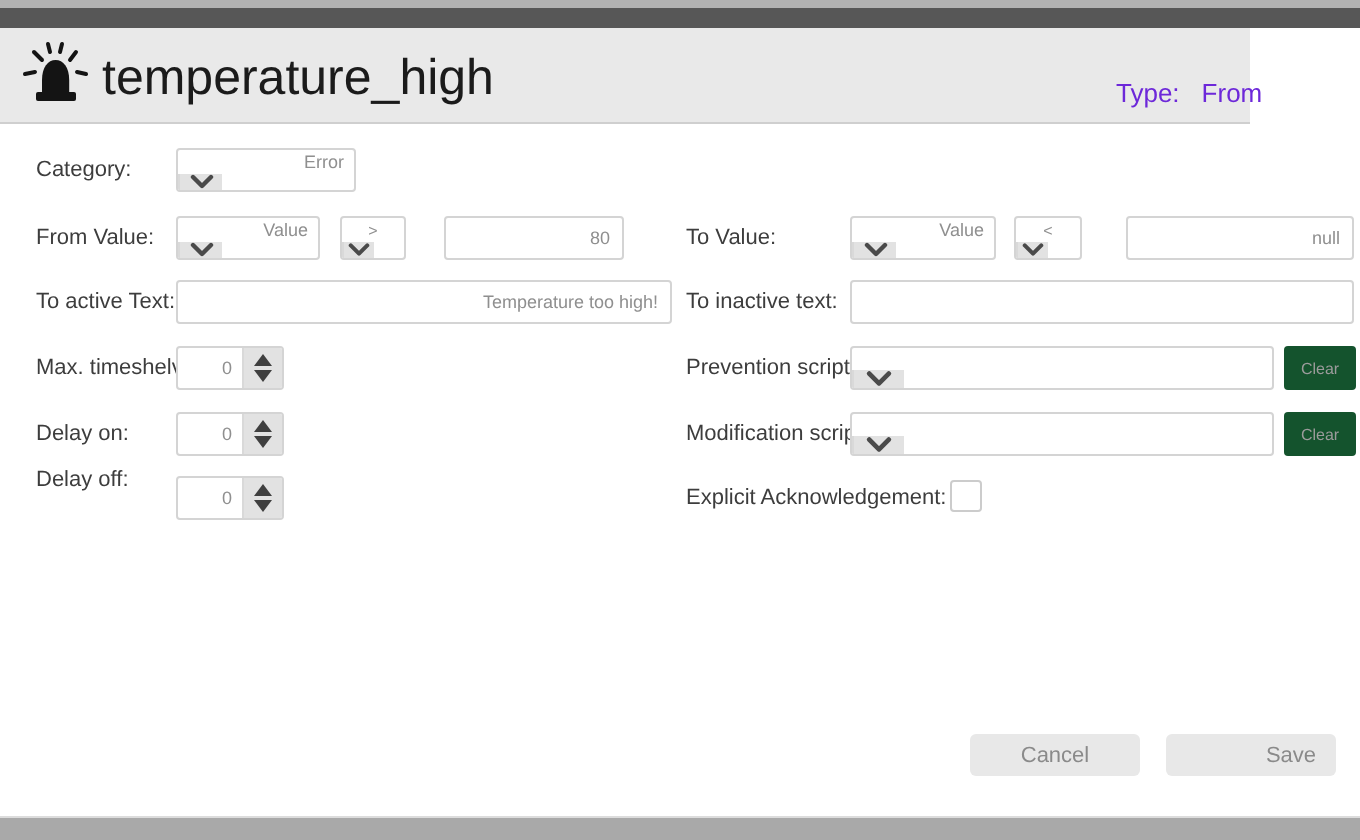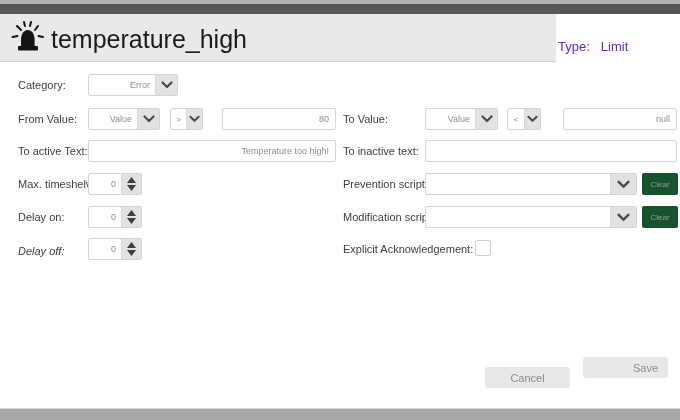--- a/index.html
+++ b/index.html
@@ -3,31 +3,31 @@
 <meta charset="utf-8">
 <style>
   * { margin:0; padding:0; box-sizing:border-box; }
   html,body { width:680px; height:420px; background:#fff; }
   body { font-family:"Liberation Sans", sans-serif; }
   .window { position:relative; width:680px; height:420px; background:#ffffff; overflow:hidden; }
 
   .top-strip { position:absolute; top:0; left:0; width:680px; height:4px; background:#b2b2b2; }
   .top-bar   { position:absolute; top:4px; left:0; width:680px; height:10px; background:#575757; }
 
-  .header { position:absolute; top:14px; left:0; width:556px; height:48px;
+  .header { position:absolute; top:14px; left:0; width:625px; height:48px;
             background:#e9e9e9; border-bottom:1px solid #cfcfcf; }
   .alarm-icon { position:absolute; left:10px; top:5px; }
   .title { position:absolute; left:51px; top:11px; font-size:25px; color:#1b1b1b; }
   .type-wrap { position:absolute; left:558px; top:25px; display:flex; gap:11px;
                font-size:13px; color:#6d28d9; }
 
   .lbl { position:absolute; font-size:11px; color:#3d3d3d; line-height:12px; white-space:nowrap; }
 
   .combo { position:absolute; height:22px; display:flex; align-items:stretch;
-           background:#ffffff; border:1px solid #d4d4d4; border-radius:2px; overflow:hidden; }
+           background:#ffffff; border:1px solid #d4d4d4; border-radius:2px; overflow:hidden;flex-direction:column; }
   .combo-value { flex:1; display:flex; align-items:center; justify-content:flex-end;
                  font-size:9px; color:#8f8f8f; padding-right:5px; white-space:nowrap; overflow:hidden; }
   .combo-value.center { justify-content:center; padding-right:0; }
   .combo-btn { width:22px; background:#e2e2e2; display:flex; align-items:center;
                justify-content:center; border-left:1px solid #d9d9d9; flex:none; }
 
   .text-field { position:absolute; height:22px; background:#fff; border:1px solid #d4d4d4;
                 border-radius:2px; font-size:9px; color:#8f8f8f; text-align:right;
                 padding:0 6px; font-family:inherit; outline:none; }
 
@@ -70,21 +70,21 @@
           <line x1="28" y1="7" x2="25" y2="11"></line>
           <line x1="33" y1="18" x2="28.5" y2="17"></line>
         </g>
         <path d="M11,28 L11,21 C11,14.5 14,11 17.8,11 C21.6,11 24.6,14.5 24.6,21 L24.6,28 Z" fill="#141414"></path>
         <rect x="8" y="27" width="20" height="4.5" rx="1" fill="#141414"></rect>
       </svg>
     </span>
     <div class="title">temperature_high</div>
     <div class="type-wrap">
       <span>Type:</span>
-      <span>Limit</span>
+      <span>From</span>
     </div>
   </div>
 
   <span class="lbl" style="left:18px; top:79px;">Category:</span>
   <div class="combo" style="left:88px; top:74px; width:90px;">
     <span class="combo-value">Error</span>
     <span class="combo-btn">
       <svg width="12" height="8" viewBox="0 0 12 8">
           <path d="M1.5,1.5 L6,6 L10.5,1.5" stroke="#4a4a4a" stroke-width="2.2" fill="none" stroke-linecap="round" stroke-linejoin="round"></path>
         </svg>
@@ -101,21 +101,21 @@
     </span>
   </div>
   <div class="combo" style="left:170px; top:108px; width:33px;">
     <span class="combo-value center" style="font-size:8px;">&gt;</span>
     <span class="combo-btn" style="width:16px;">
       <svg width="11" height="8" viewBox="0 0 12 8">
           <path d="M1.5,1.5 L6,6 L10.5,1.5" stroke="#4a4a4a" stroke-width="2.2" fill="none" stroke-linecap="round" stroke-linejoin="round"></path>
         </svg>
     </span>
   </div>
-  <input class="text-field" style="left: 222px; top: 108px; width: 114px;" value="80">
+  <input class="text-field" style="left: 222px; top: 108px; width: 90px;" value="80">
 
   <span class="lbl" style="left:343px; top:113px;text-align:center;">To Value:</span>
   <div class="combo" style="left:425px; top:108px; width:73px;">
     <span class="combo-value">Value</span>
     <span class="combo-btn">
       <svg width="12" height="8" viewBox="0 0 12 8">
           <path d="M1.5,1.5 L6,6 L10.5,1.5" stroke="#4a4a4a" stroke-width="2.2" fill="none" stroke-linecap="round" stroke-linejoin="round"></path>
         </svg>
     </span>
   </div>
@@ -176,33 +176,33 @@
   <div class="combo" style="left:425px; top:206px; width:212px;">
     <span class="combo-value"></span>
     <span class="combo-btn" style="width:26px;">
       <svg width="13" height="9" viewBox="0 0 12 8">
           <path d="M1.5,1.5 L6,6 L10.5,1.5" stroke="#4a4a4a" stroke-width="2.2" fill="none" stroke-linecap="round" stroke-linejoin="round"></path>
         </svg>
     </span>
   </div>
   <button class="clear-btn" style="left:642px; top:206px;">Clear</button>
 
-  <span class="lbl" style="left:18px; top:245px;font-style:italic;">Delay off:</span>
+  <span class="lbl" style="left:18px; top:234px;">Delay off:</span>
   <div class="spinner" style="left:88px; top:238px;">
     <span class="spinner-value">0</span>
     <span class="spinner-btns">
       <svg width="9" height="6" viewBox="0 0 9 6">
           <polygon points="4.5,0 9,6 0,6" fill="#3f3f3f"></polygon>
         </svg>
       <svg width="9" height="6" viewBox="0 0 9 6">
           <polygon points="0,0 9,0 4.5,6" fill="#3f3f3f"></polygon>
         </svg>
     </span>
   </div>
 
   <span class="lbl" style="left:343px; top:243px;">Explicit Acknowledgement:</span>
   <input type="checkbox" class="checkbox" style="left: 475px; top: 240px;">
 
   <button class="footer-btn" style="left:485px; top:367px;text-align:center;">Cancel</button>
-  <button class="footer-btn" style="left:583px; top:357px;padding-left:40px;">Save</button>
+  <button class="footer-btn" style="left:583px; top:367px;padding-left:40px;">Save</button>
 
   <div class="bottom-bar"></div>
 </div>
 
 </body></html>

